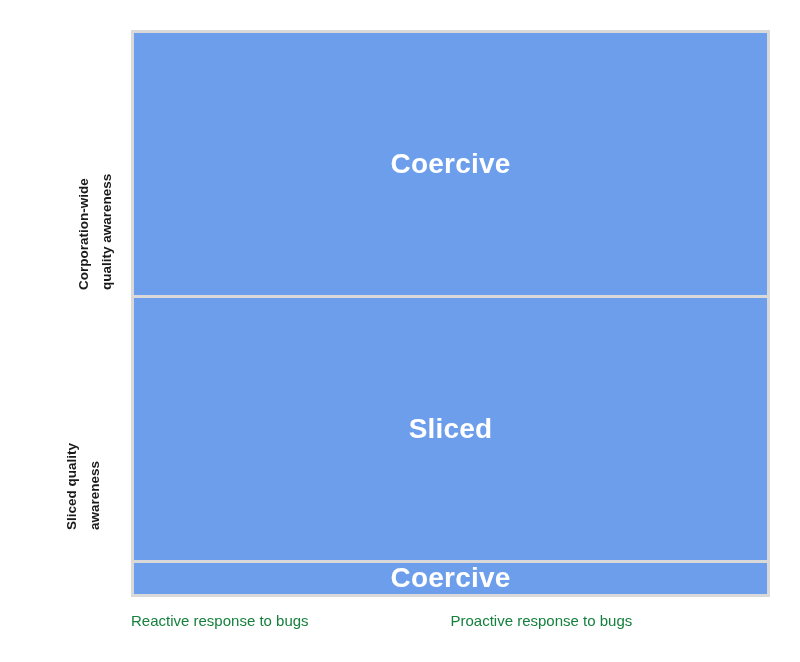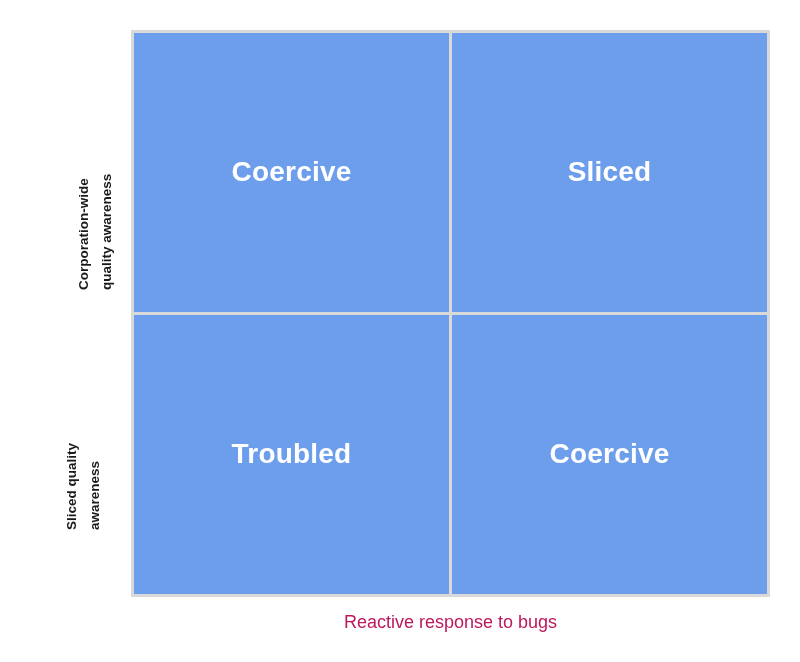--- a/index.html
+++ b/index.html
@@ -22,21 +22,21 @@
 
   
   .matrix {
     position: absolute;
     left: 131px;
     top: 30px;
     width: 639px;
     height: 567px;
     background: #d9d9d9;          
     display: grid;
-    grid-template-columns: 1fr 1fr;
+    grid-template-columns: 1fr;
     grid-template-rows: 1fr 1fr;
     gap: 3px;
     padding: 3px;
     box-sizing: border-box;
   }
 
   .quadrant {
     background: #6d9eeb;
     display: flex;
     align-items: center;
@@ -85,23 +85,22 @@
   
   .x-axis-row {
     position: absolute;
     left: 131px;
     top: 612px;
     width: 639px;
     display: flex;
   }
   .x-axis-label {
     flex: 1 1 0;
-    text-align: center;
-    color: #be185d;
-    font-size: 18px;
+    color: #15803d;
+    font-size: 15px;
     line-height: 1.2;
     white-space: nowrap;
   }
 </style>
 </head>
 <body>
 
 <div class="canvas">
 
   <div class="y-axis-label y-top-line1">Corporation-wide</div>
@@ -113,27 +112,25 @@
   <div class="matrix">
 
     <div class="quadrant">
       <span class="quadrant-label">Coercive</span>
     </div>
 
     <div class="quadrant">
       <span class="quadrant-label">Sliced</span>
     </div>
 
-    <div class="quadrant">
-      <span class="quadrant-label">Troubled</span>
-    </div>
 
     <div class="quadrant">
       <span class="quadrant-label">Coercive</span>
     </div>
 
   </div>
 
   <div class="x-axis-row">
     <div class="x-axis-label">Reactive response to bugs</div>
+    <div class="x-axis-label">Proactive response to bugs</div>
   </div>
 
 </div>
 
 </body></html>

